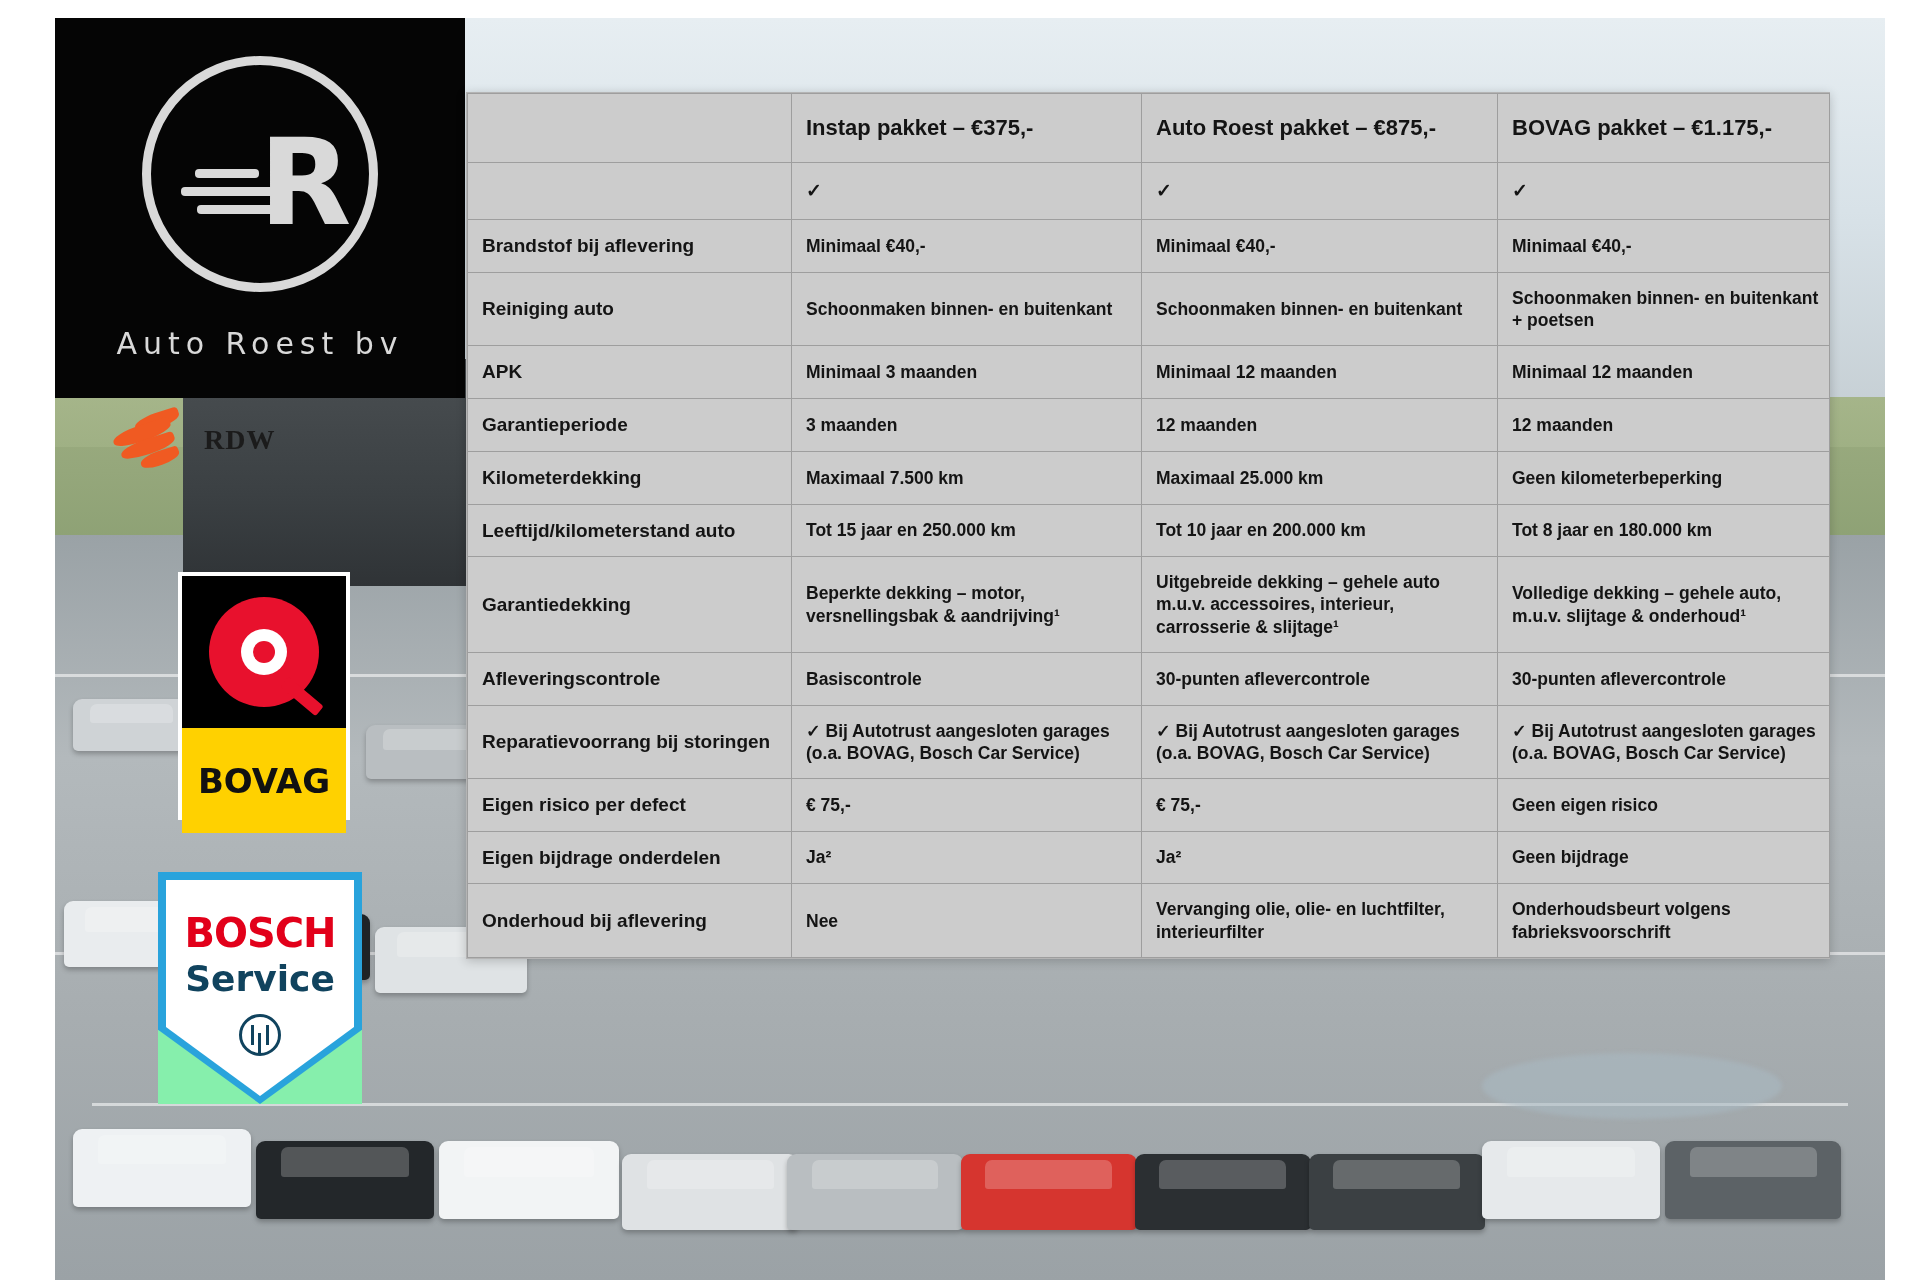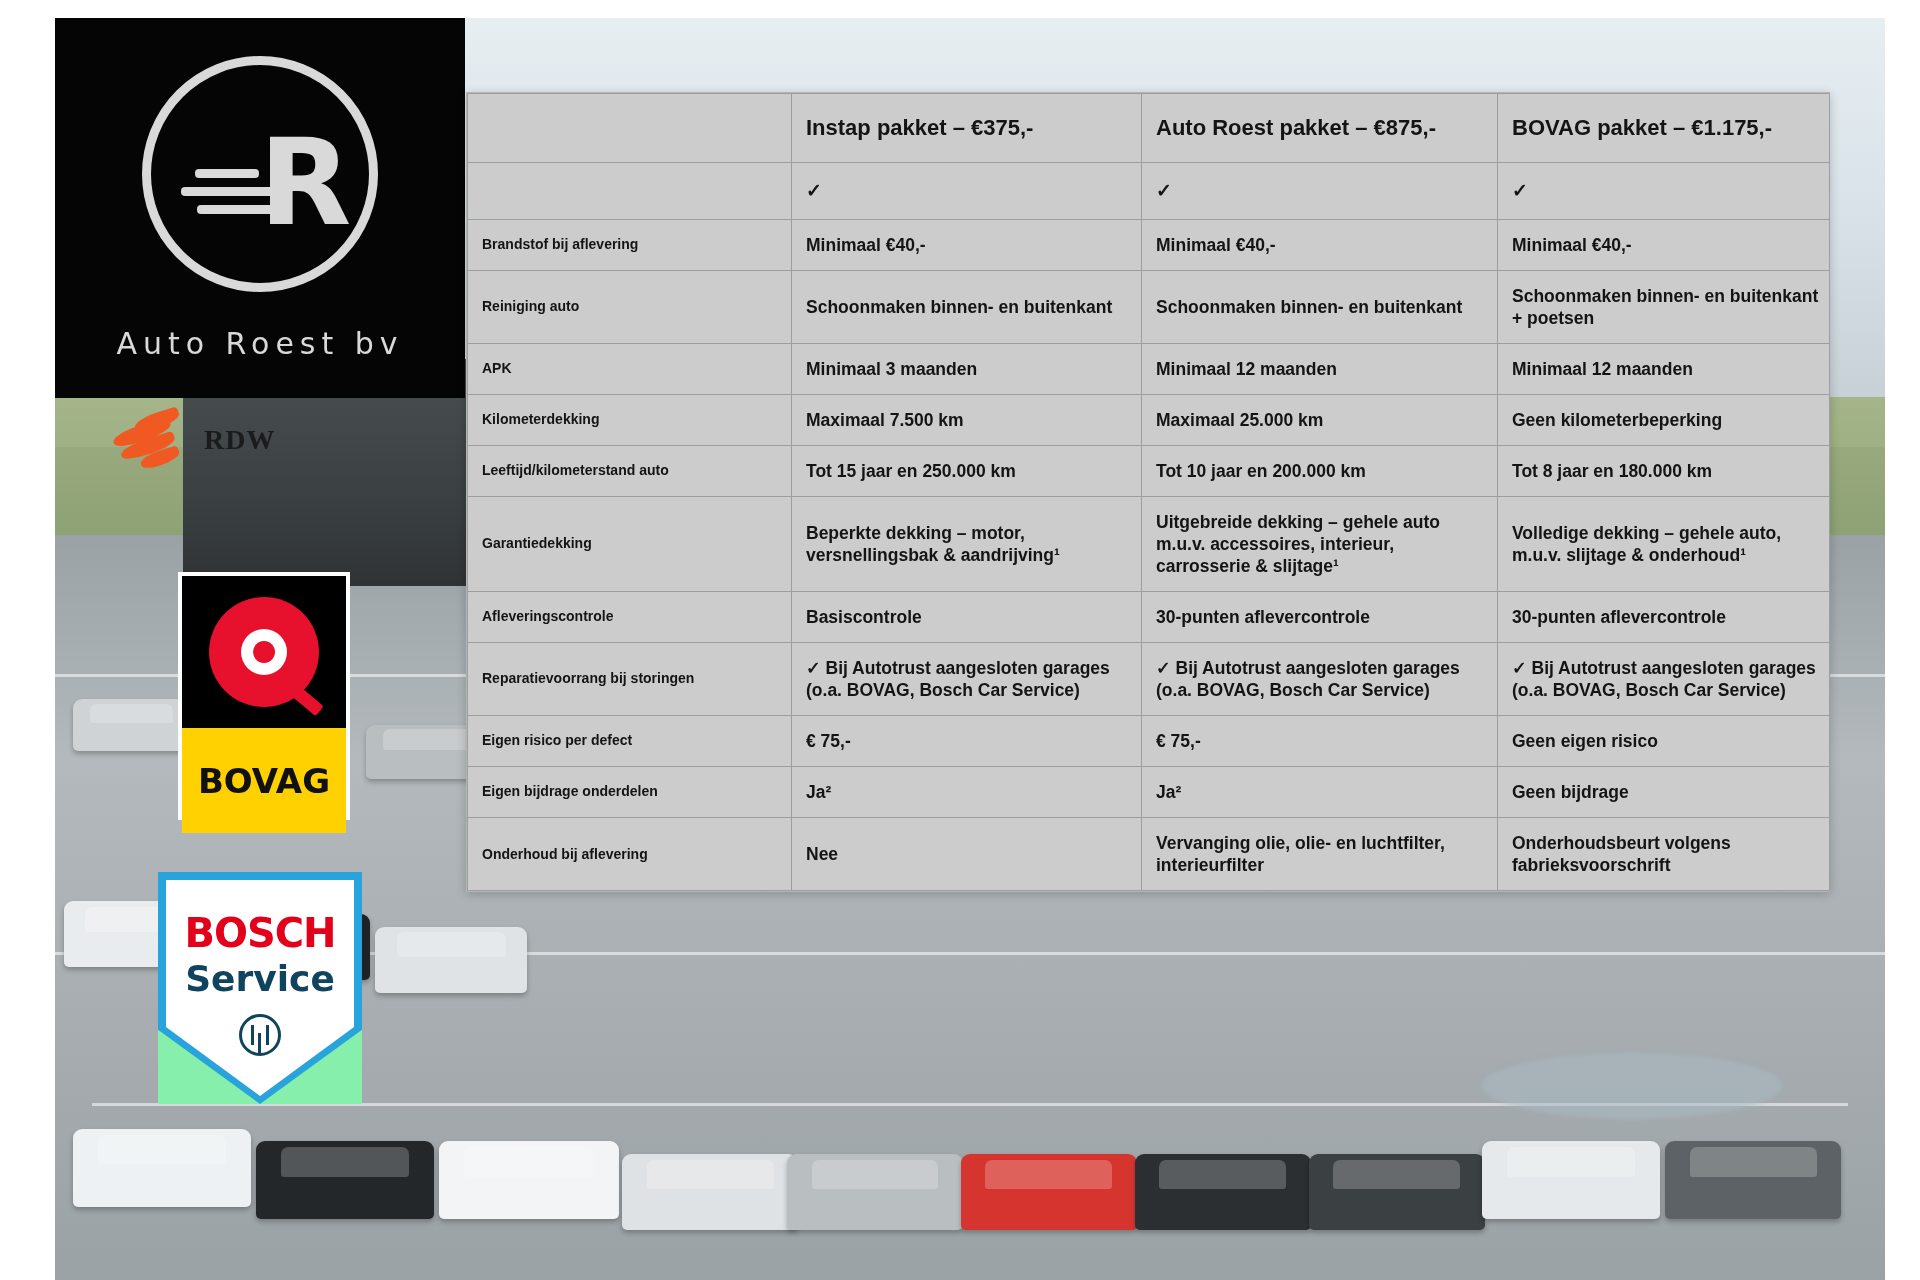--- a/index.html
+++ b/index.html
@@ -330,21 +330,21 @@
     font-family: "Liberation Sans", sans-serif;
   }
   table.compare thead th {
     font-size: 22px;
     padding-top: 20px;
     padding-bottom: 20px;
     text-align: left;
     background: #cccccc;
   }
   table.compare td.rowlabel {
-    font-size: 14px;
+    font-size: 19px;
   }
   table.compare tr.check-row td {
     padding-top: 16px;
     padding-bottom: 16px;
     font-size: 19px;
   }
   .chk { font-family: "DejaVu Sans", sans-serif; }
 </style>
 </head>
 <body>
@@ -463,20 +463,26 @@
           <td>Schoonmaken binnen- en buitenkant</td>
           <td>Schoonmaken binnen- en buitenkant + poetsen</td>
         </tr>
         <tr>
           <td class="rowlabel">APK</td>
           <td>Minimaal 3 maanden</td>
           <td>Minimaal 12 maanden</td>
           <td>Minimaal 12 maanden</td>
         </tr>
         <tr>
+          <td class="rowlabel">Garantieperiode</td>
+          <td>3 maanden</td>
+          <td>12 maanden</td>
+          <td>12 maanden</td>
+        </tr>
+        <tr>
           <td class="rowlabel">Kilometerdekking</td>
           <td>Maximaal 7.500 km</td>
           <td>Maximaal 25.000 km</td>
           <td>Geen kilometerbeperking</td>
         </tr>
         <tr>
           <td class="rowlabel">Leeftijd/kilometerstand auto</td>
           <td>Tot 15 jaar en 250.000 km</td>
           <td>Tot 10 jaar en 200.000 km</td>
           <td>Tot 8 jaar en 180.000 km</td>

